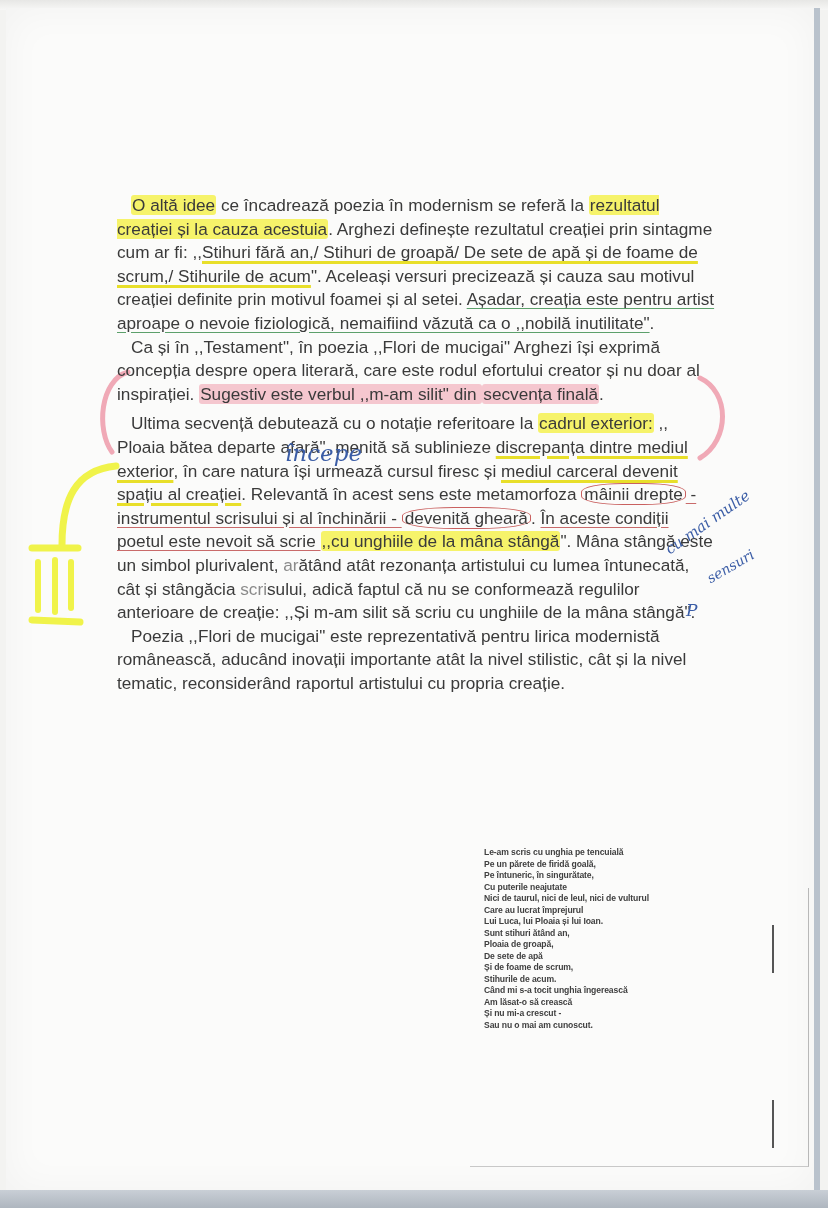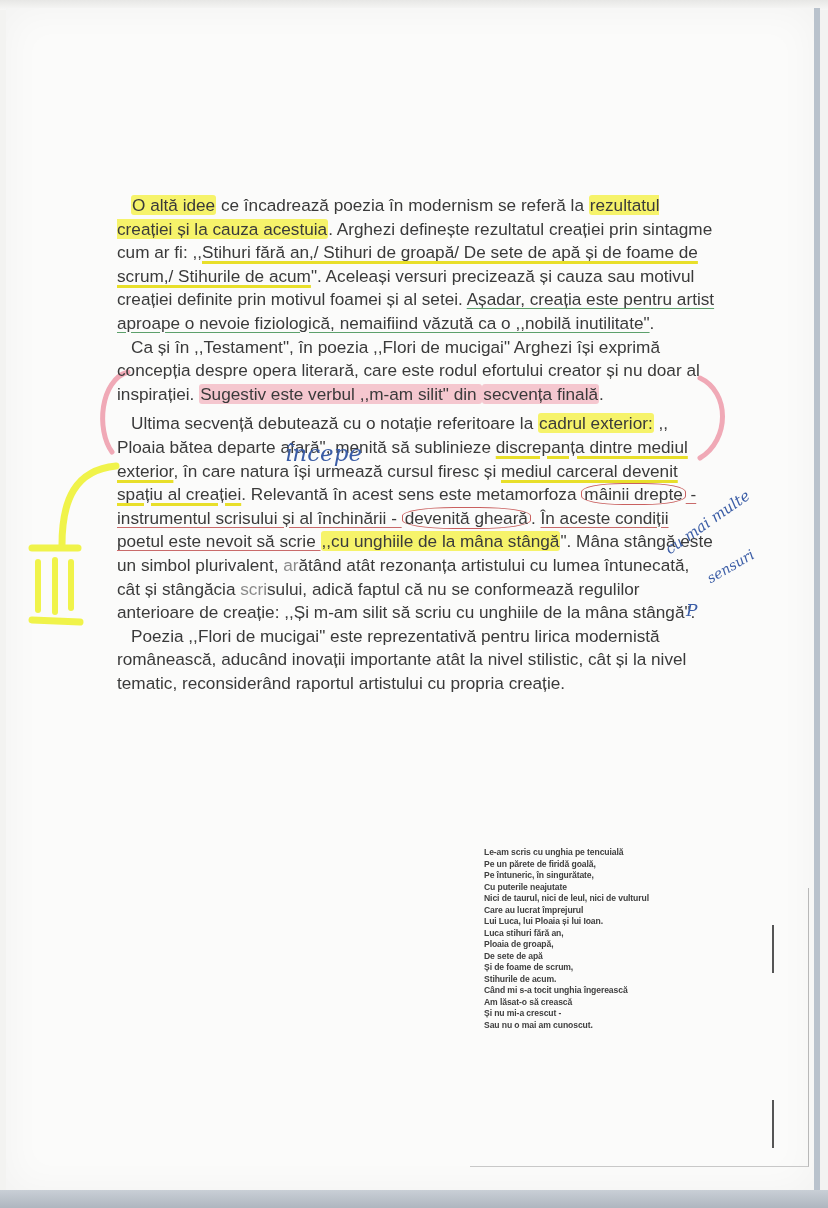--- a/index.html
+++ b/index.html
@@ -87,21 +87,21 @@
 
 <div class="poem">
   <div>
     <div>Le-am scris cu unghia pe tencuială</div>
     <div>Pe un părete de firidă goală,</div>
     <div>Pe întuneric, în singurătate,</div>
     <div>Cu puterile neajutate</div>
     <div>Nici de taurul, nici de leul, nici de vulturul</div>
     <div>Care au lucrat împrejurul</div>
     <div>Lui Luca, lui Ploaia și lui Ioan.</div>
-    <div>Luca stihuri fără an,</div>
+    <div>Sunt stihuri ătând an,</div>
     <div>Ploaia de groapă,</div>
     <div>De sete de apă</div>
     <div>Și de foame de scrum,</div>
     <div>Stihurile de acum.</div>
     <div>Când mi s-a tocit unghia îngerească</div>
     <div>Am lăsat-o să crească</div>
     <div>Și nu mi-a crescut -</div>
     <div>Sau nu o mai am cunoscut.</div>
   </div>
   <div class="stanza-gap"></div>

